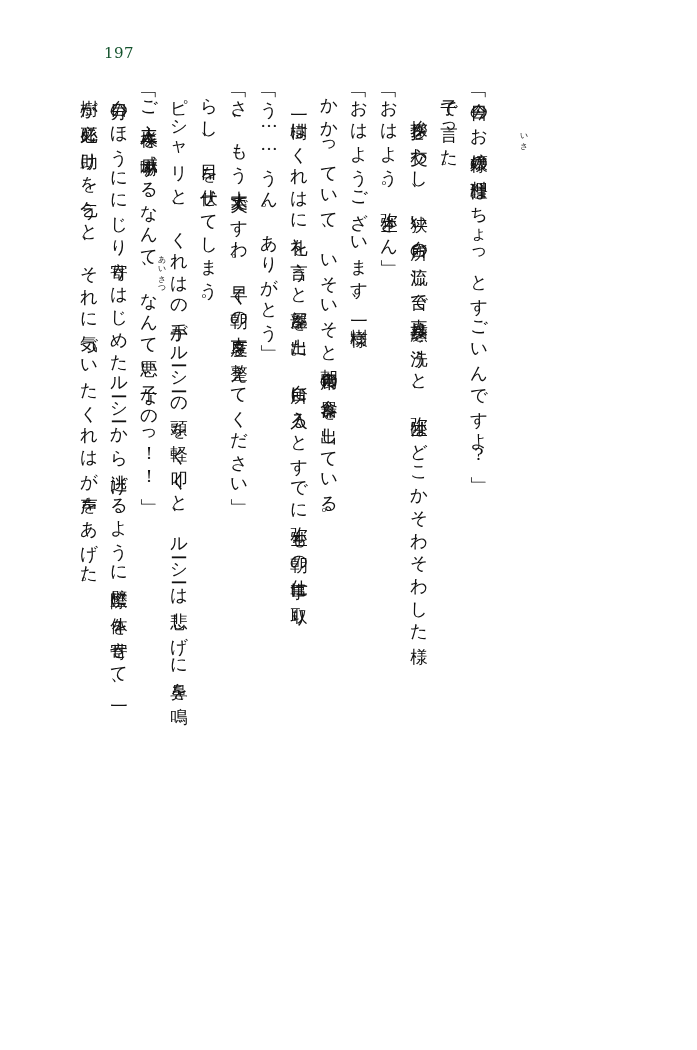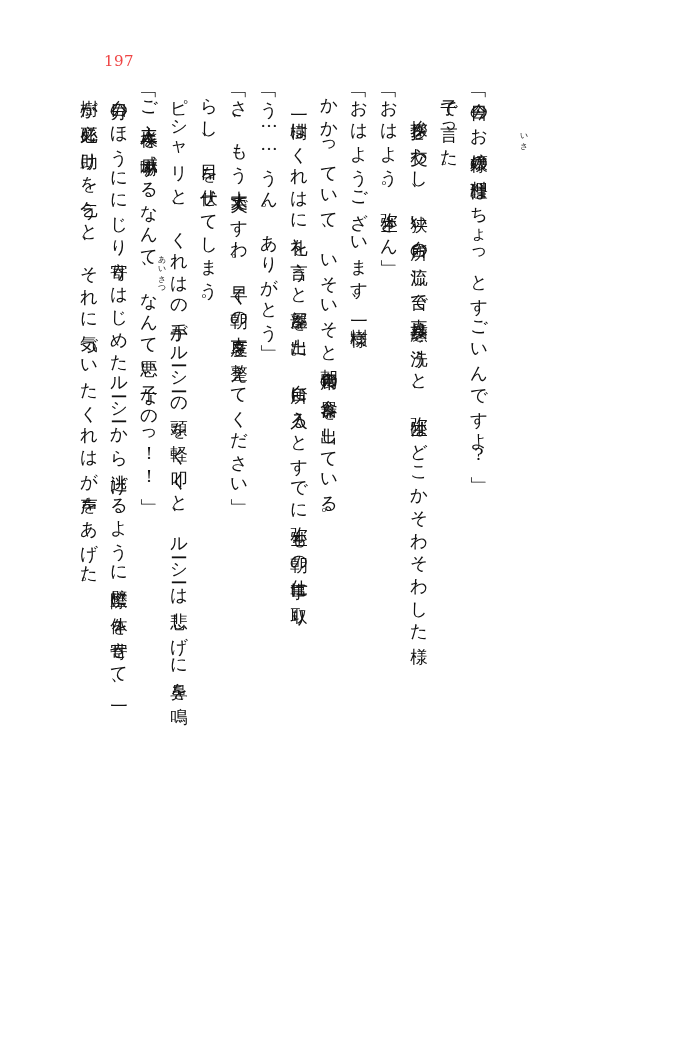--- a/index.html
+++ b/index.html
@@ -18,25 +18,25 @@
   .page {
     position: relative;
     width: 697px;
     height: 1050px;
     background: #ffffff;
   }
 
   
   .page-number {
     position: absolute;
-    top: 52px;
+    top: 44px;
     left: 104px;
     font-size: 15px;
     letter-spacing: 0.5px;
-    color: #ef4444;
+    color: #14532d;
     font-family: "DejaVu Serif", "Liberation Serif", serif;
   }
 
   
   .text-block {
     position: absolute;
     top: 86px;
     right: 70px;
     height: 880px;
     width: 560px;

